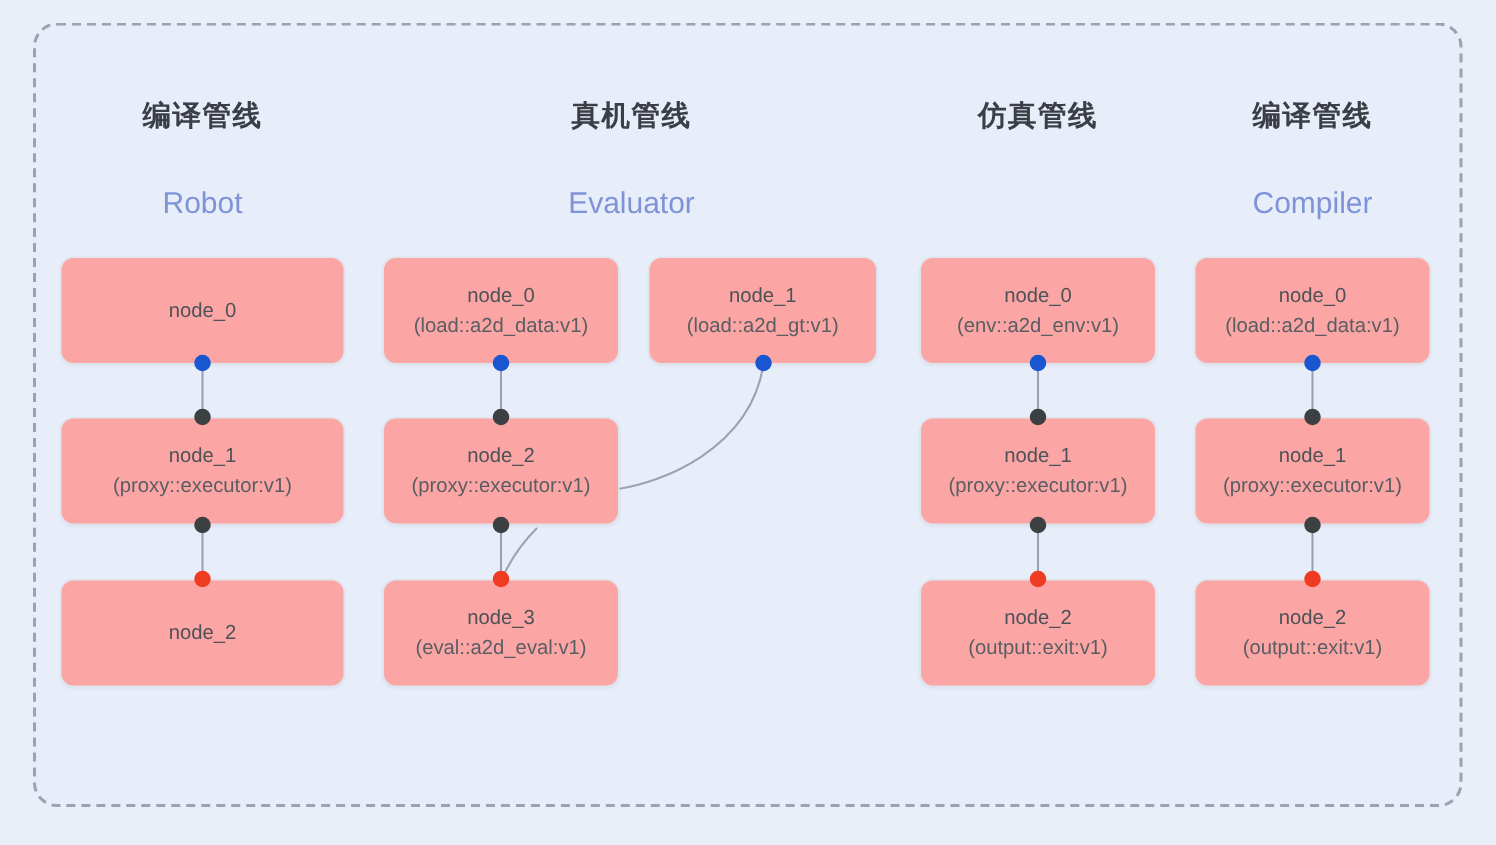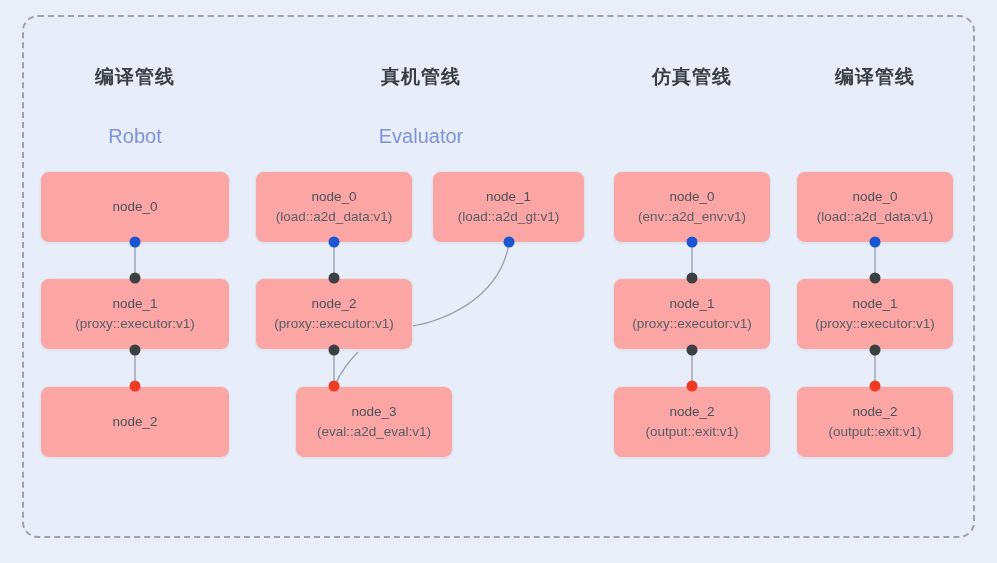--- a/index.html
+++ b/index.html
@@ -142,21 +142,21 @@
     <div class="node-sub">(load::a2d_data:v1)</div>
   </div>
   <div class="node" style="left:432px; top:171px; width:153px; height:72px;">
     <div class="node-title">node_1</div>
     <div class="node-sub">(load::a2d_gt:v1)</div>
   </div>
   <div class="node" style="left:255px; top:278px; width:158px; height:72px;">
     <div class="node-title">node_2</div>
     <div class="node-sub">(proxy::executor:v1)</div>
   </div>
-  <div class="node" style="left:255px; top:386px; width:158px; height:72px;margin-left:40px;">
+  <div class="node" style="left:255px; top:386px; width:158px; height:72px;">
     <div class="node-title">node_3</div>
     <div class="node-sub">(eval::a2d_eval:v1)</div>
   </div>
   <div class="dot dot-blue" style="left:334px; top:242px;"></div>
   <div class="dot dot-blue" style="left:509px; top:242px;"></div>
   <div class="dot dot-black" style="left:334px; top:278px;"></div>
   <div class="dot dot-black" style="left:334px; top:350px;"></div>
   <div class="dot dot-red" style="left:334px; top:386px;"></div>
 
   <div class="col-title" style="left:617px; top:64px; width:150px;">仿真管线</div>
@@ -172,20 +172,21 @@
   <div class="node" style="left:613px; top:386px; width:158px; height:72px;">
     <div class="node-title">node_2</div>
     <div class="node-sub">(output::exit:v1)</div>
   </div>
   <div class="dot dot-blue" style="left:692px; top:242px;"></div>
   <div class="dot dot-black" style="left:692px; top:278px;"></div>
   <div class="dot dot-black" style="left:692px; top:350px;"></div>
   <div class="dot dot-red" style="left:692px; top:386px;"></div>
 
   <div class="col-title" style="left:800px; top:64px; width:150px;">编译管线</div>
+  <div class="col-sub" style="left:800px; top:125px; width:150px;">Compiler</div>
 
   <div class="node" style="left:796px; top:171px; width:158px; height:72px;">
     <div class="node-title">node_0</div>
     <div class="node-sub">(load::a2d_data:v1)</div>
   </div>
   <div class="node" style="left:796px; top:278px; width:158px; height:72px;">
     <div class="node-title">node_1</div>
     <div class="node-sub">(proxy::executor:v1)</div>
   </div>
   <div class="node" style="left:796px; top:386px; width:158px; height:72px;">

